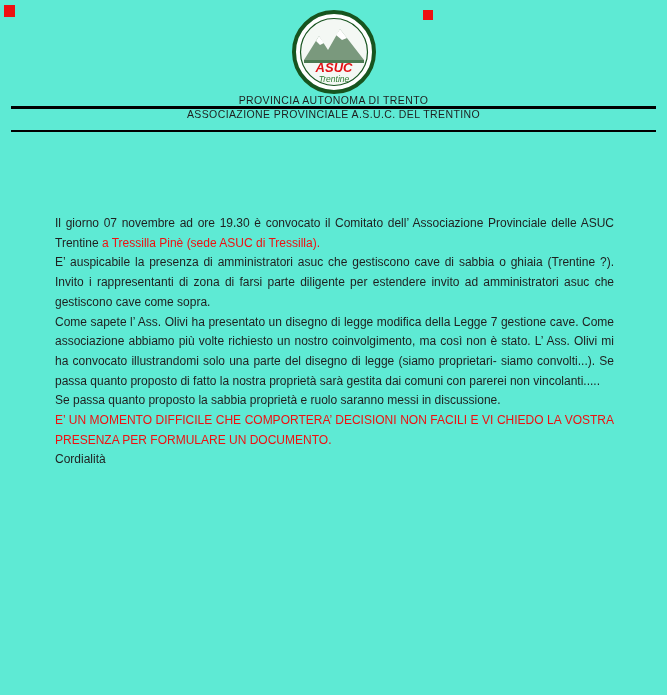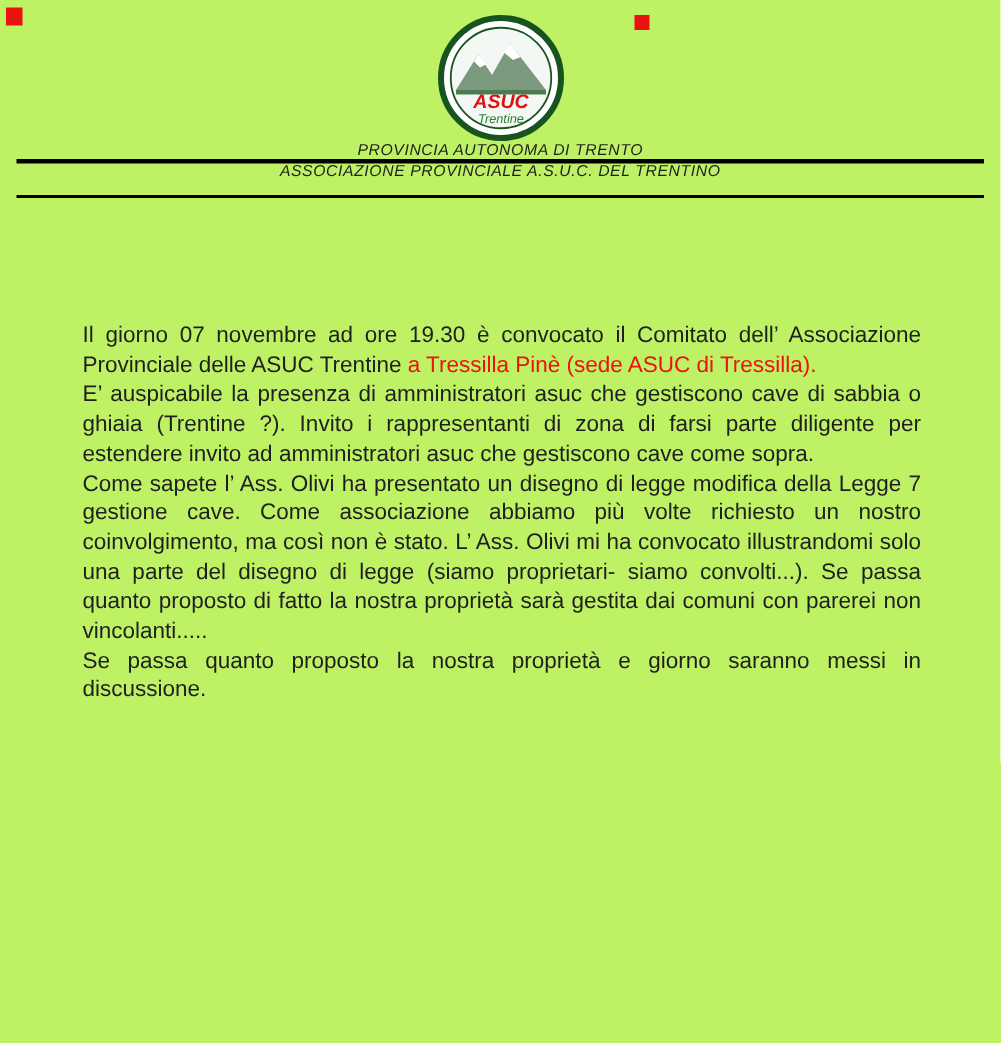--- a/index.html
+++ b/index.html
@@ -4,21 +4,21 @@
 <style>
   html, body {
     margin: 0;
     padding: 0;
     background: #ffffff;
   }
   .page {
     position: relative;
     width: 667px;
     height: 695px;
-    background: #bef264;
+    background: #5eead4;
     font-family: "Liberation Sans", sans-serif;
     overflow: hidden;
   }
   .marker {
     position: absolute;
     background: var(--red, #e01414);
   }
   .marker-tl { left: 4px; top: 5px; width: 11px; height: 12px; }
   .marker-logo { left: 423px; top: 10px; width: 10px; height: 10px; }
 
@@ -33,41 +33,40 @@
 
   .header-title {
     position: absolute;
     left: 0;
     width: 100%;
     text-align: center;
     font-size: 10.5px;
     letter-spacing: 0.4px;
     color: var(--ink, #1f1f1f);
     white-space: nowrap;
-    font-style: italic;
   }
   .title1 { top: 94px; }
   .title2 { top: 108px; }
 
   .rule {
     position: absolute;
     left: 11px;
     right: 11px;
     background: #000000;
   }
   .rule1 { top: 106px; height: 3px; }
   .rule2 { top: 130px; height: 2px; }
 
   .letter-body {
     position: absolute;
     left: 55px;
     top: 214px;
     width: 559px;
     color: var(--ink, #1f1f1f);
-    font-size: 15px;
+    font-size: 12px;
     line-height: 19.7px;
     text-align: justify;
   }
   .para { margin: 0; }
   .red { color: var(--red, #e01414); }
 </style>
 </head>
 <body>
 
 <div class="page">
@@ -90,16 +89,18 @@
 
   <div class="header-title title1">PROVINCIA AUTONOMA DI TRENTO</div>
   <div class="rule rule1"></div>
   <div class="header-title title2">ASSOCIAZIONE PROVINCIALE A.S.U.C. DEL TRENTINO</div>
   <div class="rule rule2"></div>
 
   <div class="letter-body">
       <p class="para"><span>Il giorno 07 novembre ad ore 19.30 è convocato il Comitato dell’ Associazione Provinciale delle ASUC Trentine </span><span class="red">a Tressilla Pinè (sede ASUC di Tressilla).</span></p>
       <p class="para"><span>E’ auspicabile la presenza di amministratori asuc che gestiscono cave di sabbia o ghiaia (Trentine ?). Invito i rappresentanti di zona di farsi parte diligente per estendere invito ad amministratori asuc  che gestiscono cave come sopra.</span></p>
       <p class="para"><span>Come sapete l’ Ass. Olivi ha presentato un disegno di legge modifica della Legge 7 gestione cave. Come associazione abbiamo più volte richiesto un nostro coinvolgimento, ma così non è stato. L’ Ass. Olivi mi ha convocato illustrandomi solo una parte del disegno di legge (siamo proprietari- siamo convolti...). Se passa quanto proposto di fatto la nostra proprietà sarà gestita dai comuni con parerei non vincolanti.....</span></p>
-      <p class="para"><span>Se passa quanto proposto la nostra proprietà e giorno saranno messi in discussione.</span></p>
+      <p class="para"><span>Se passa quanto proposto la sabbia proprietà e ruolo saranno messi in discussione.</span></p>
+      <p class="para"><span class="red">E’ UN MOMENTO DIFFICILE CHE COMPORTERA’ DECISIONI NON FACILI E VI CHIEDO LA VOSTRA PRESENZA PER FORMULARE UN DOCUMENTO.</span></p>
+      <p class="para"><span>Cordialità</span></p>
     </div>
 
 </div>
 
 </body></html>

